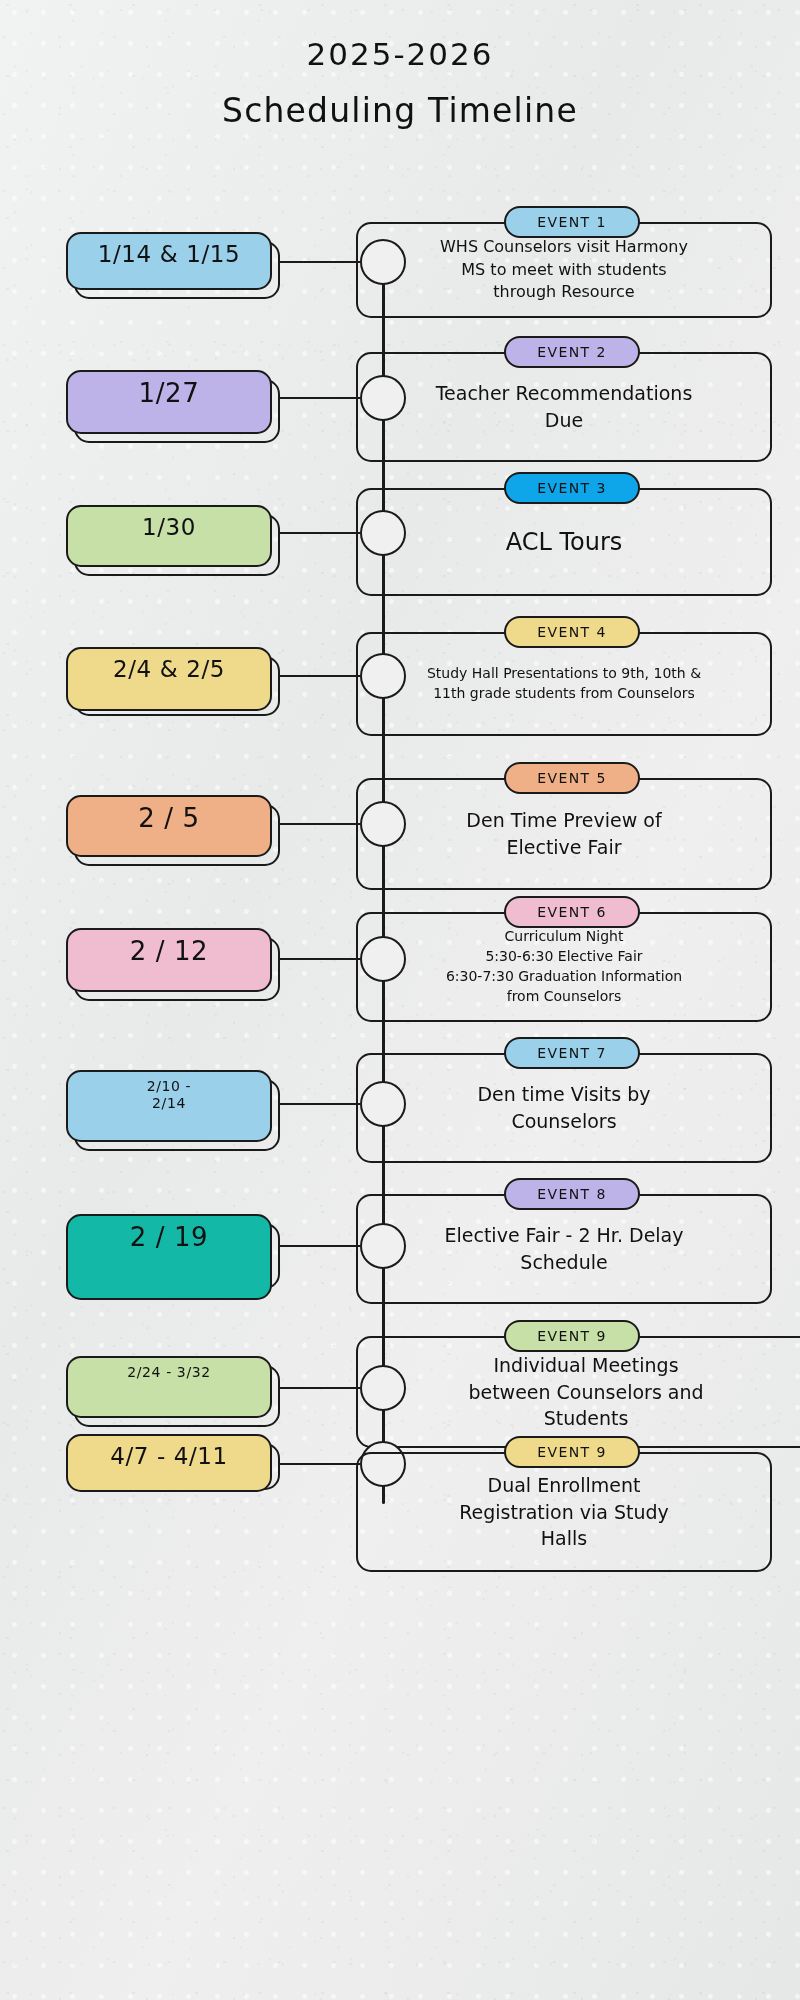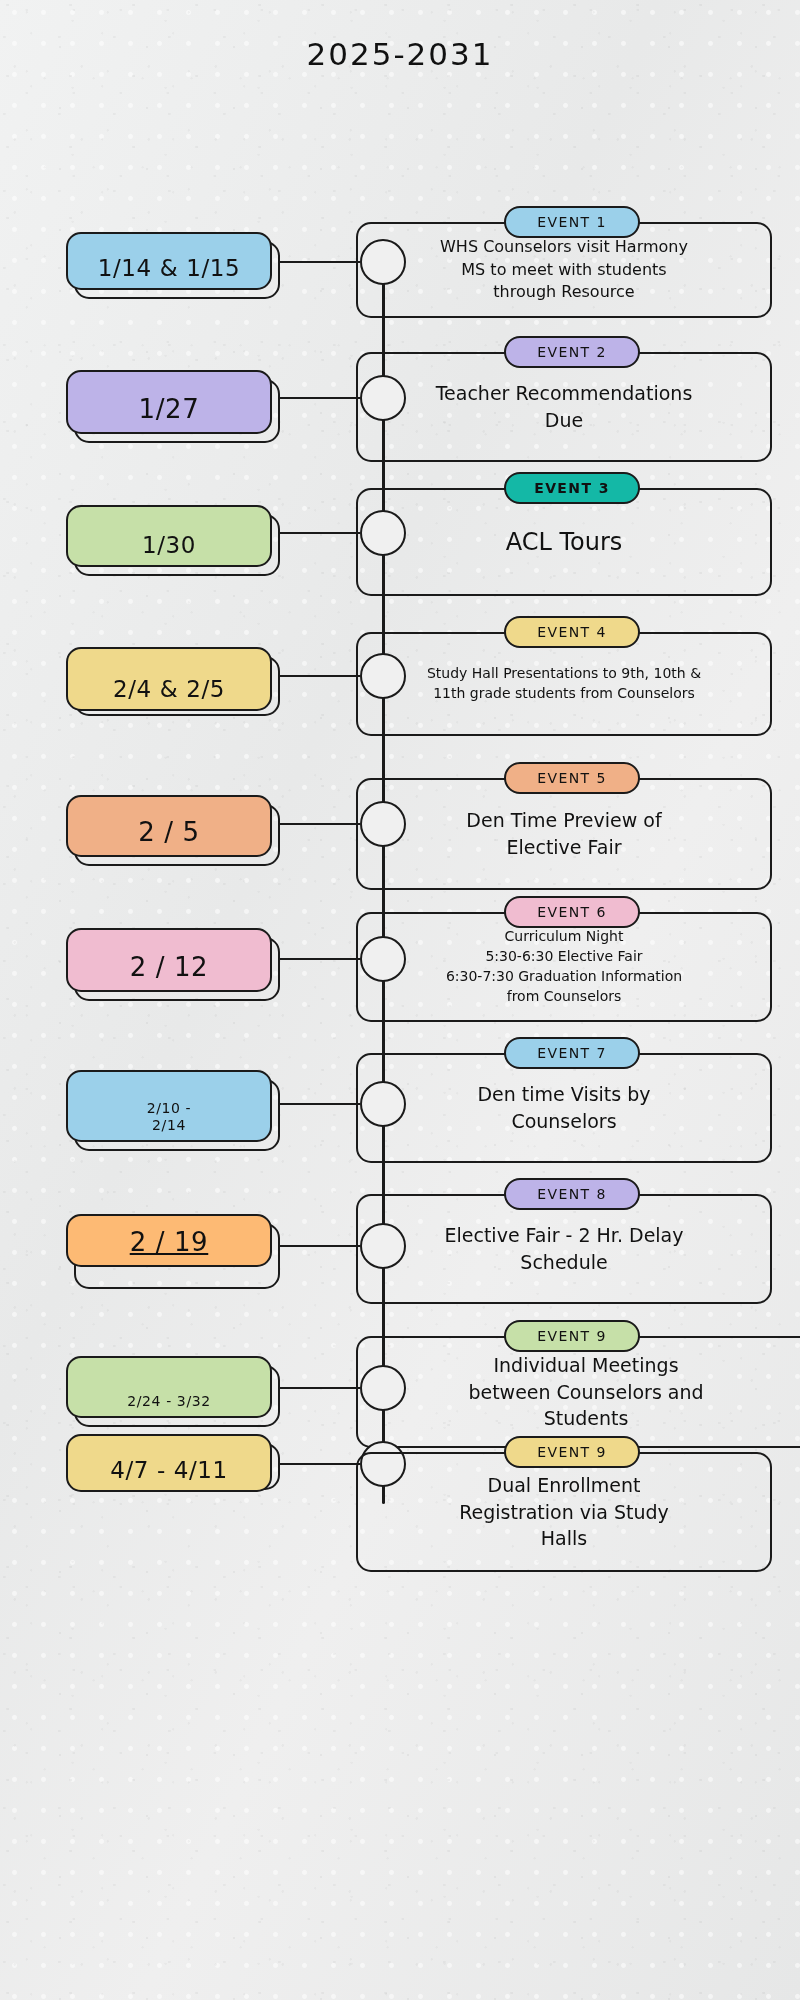--- a/index.html
+++ b/index.html
@@ -89,21 +89,21 @@
     border-radius: 15px;
     background: transparent;
     box-sizing: border-box;
   }
   .chip {
     position: relative;
     border: 2.6px solid #1a1a1a;
     border-radius: 15px;
     box-sizing: border-box;
     display: flex;
-    align-items: flex-end;
+    align-items: flex-start;
     justify-content: center;
     text-align: center;
     color: #111111;
     padding: 6px 8px;
   }
   .chip-text {
     font-size: 23px;
     letter-spacing: 0.6px;
     line-height: 1.22;
     white-space: pre-line;
@@ -168,21 +168,22 @@
   .pill-text {
     font-size: 14px;
     letter-spacing: 1.4px;
     color: #111111;
   }
 </style>
 </head>
 <body>
 
 <div class="header">
-  <div class="title-line">2025-2031</div>
+  <div class="title-line">2025-2026</div>
+  <div class="subtitle">Scheduling Timeline</div>
 </div>
 
 <div class="spine" style="top: 262px; height: 1242px;"></div>
 
 <div id="rows-root">
     <div class="row">
       <div class="chip-wrap" style="top: 232px; height: 58px;">
         <div class="chip-shadow"></div>
         <div class="chip " style="height: 58px; background: rgb(155, 208, 234);">
           <span class="chip-text">1/14 &amp; 1/15</span>
@@ -224,21 +225,21 @@
         <div class="chip " style="height: 62px; background: rgb(198, 224, 168);">
           <span class="chip-text">1/30</span>
         </div>
       </div>
       <div class="conn" style="left: 280px; top: 532px; width: 80px;"></div>
       <div class="conn" style="left: 406px; top: 532px;"></div>
       <div class="node" style="top: 510px;"></div>
       <div class="card sz-l" style="left: 356px; width: 416px; top: 488px; height: 108px;">
         <div class="card-body">ACL Tours</div>
       </div>
-      <div class="pill" style="width: 136px; left: 504px; top: 472px; background: #14b8a6; font-weight: bold;">
+      <div class="pill" style="width: 136px; left: 504px; top: 472px; background: #0ea5e9;">
         <span class="pill-text">EVENT 3</span>
       </div>
     </div>
     <div class="row">
       <div class="chip-wrap" style="top: 647px; height: 60px;">
         <div class="chip-shadow"></div>
         <div class="chip " style="height: 64px; background: rgb(239, 217, 139);">
           <span class="chip-text">2/4 &amp; 2/5</span>
         </div>
       </div>
@@ -306,21 +307,21 @@
         <div class="card-body">Den time Visits by
 Counselors</div>
       </div>
       <div class="pill" style="width: 136px; left: 504px; top: 1037px; background: rgb(155, 208, 234);">
         <span class="pill-text">EVENT 7</span>
       </div>
     </div>
     <div class="row">
       <div class="chip-wrap" style="top: 1214px; height: 66px;">
         <div class="chip-shadow"></div>
-        <div class="chip big" style="height: 53px; background: #fdba74; text-decoration: underline;">
+        <div class="chip big" style="height: 86px; background: #14b8a6;">
           <span class="chip-text">2 / 19</span>
         </div>
       </div>
       <div class="conn" style="left: 280px; top: 1245px; width: 80px;"></div>
       <div class="conn" style="left: 406px; top: 1245px;"></div>
       <div class="node" style="top: 1223px;"></div>
       <div class="card sz-m" style="left: 356px; width: 416px; top: 1194px; height: 110px;">
         <div class="card-body">Elective Fair - 2 Hr. Delay
 Schedule</div>
       </div>

